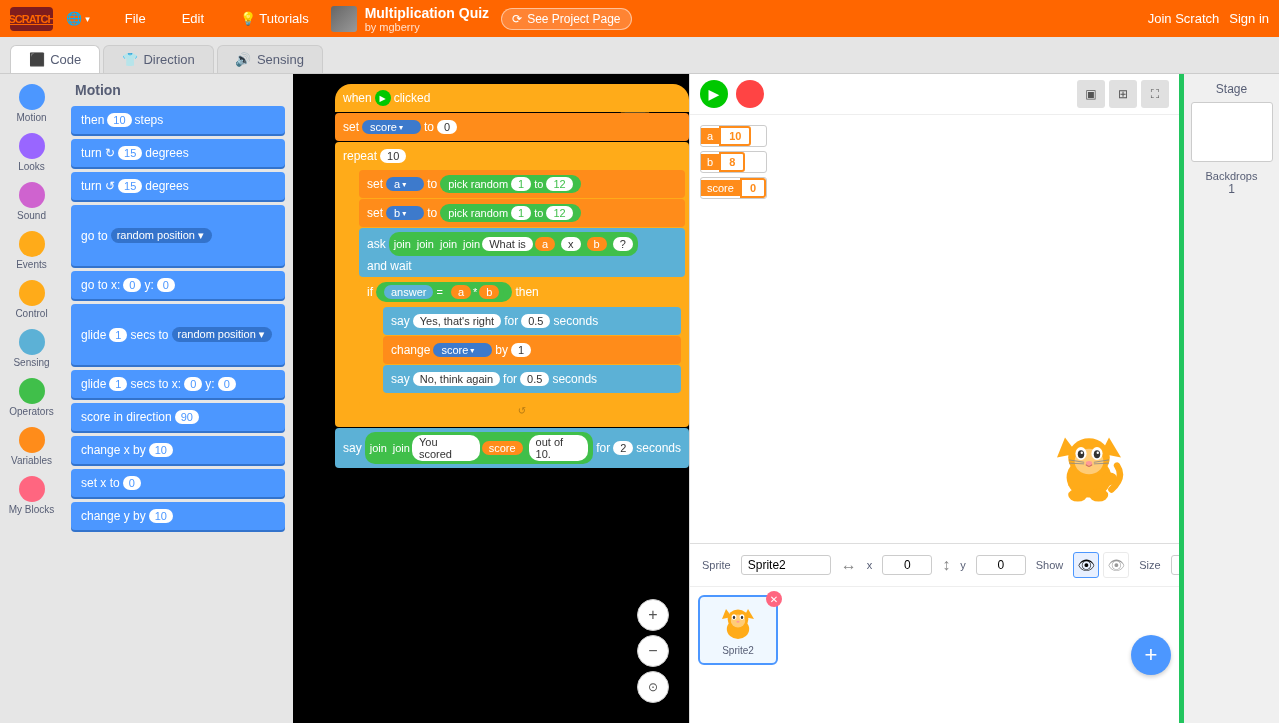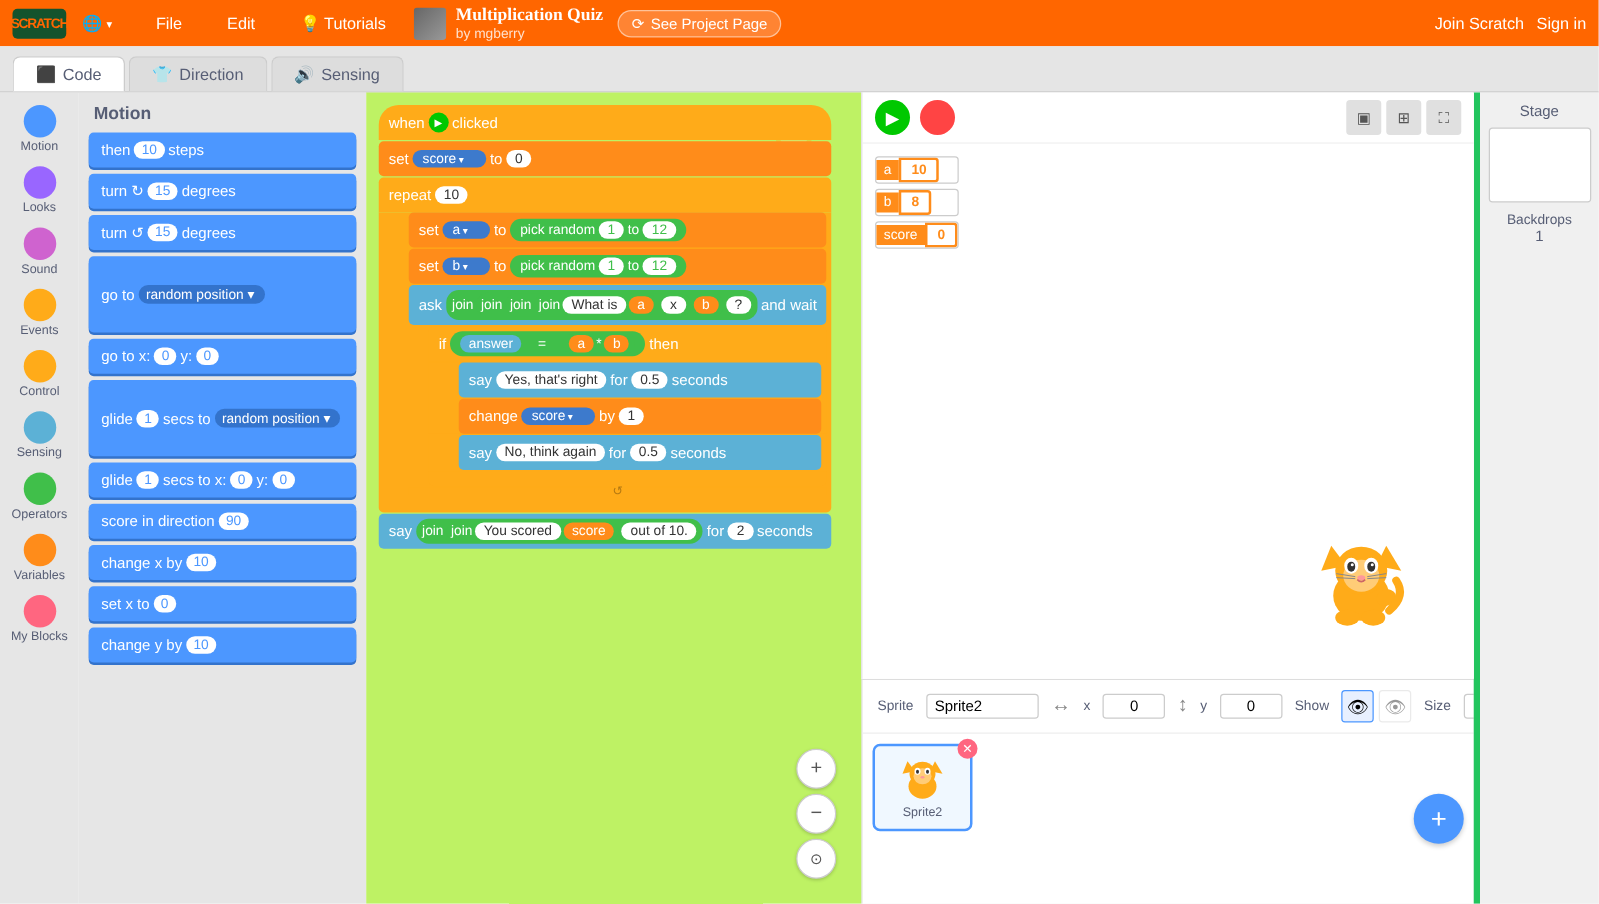--- a/index.html
+++ b/index.html
@@ -9,24 +9,24 @@
     #topnav {
       height: 37px;
       background: #ff6600;
       display: flex;
       align-items: center;
       padding: 0 10px;
       gap: 8px;
     }
     .scratch-logo {
       width: 43px; height: 24px;
-      background: #14532d;
+      background: #7f1d1d;
       border-radius: 4px;
       display: flex; align-items: center; justify-content: center;
-      font-weight: bold; font-size: 13px; color: #ff6600; flex-shrink: 0;
+      font-weight: bold; font-size: 13px; color: #ff6600; flex-shrink: 0; text-decoration: underline;
     }
     .globe-btn {
       display: flex; align-items: center; gap: 3px;
       color: white; font-size: 13px; cursor: pointer; padding: 2px 5px;
       border-radius: 3px;
     }
     .nav-link {
       color: white; font-size: 13px; cursor: pointer; padding: 2px 6px;
       border-radius: 3px; text-decoration: none; margin-left: 16px;
     }
@@ -34,21 +34,21 @@
       display: flex; align-items: center; gap: 8px; margin-left: 8px;
     }
     .project-avatar {
       width: 26px; height: 26px; border-radius: 3px; overflow: hidden;
       background: #888; flex-shrink: 0;
     }
     .project-avatar-img {
       width: 100%; height: 100%;
       background: linear-gradient(135deg, #666, #999);
     }
-    .project-title { color: white; font-size: 14px; font-weight: bold; font-family: Liberation Serif, serif; }
+    .project-title { color: white; font-size: 14px; font-weight: bold; }
     .project-author { color: rgba(255,255,255,0.8); font-size: 11px; }
     .see-project-btn {
       display: flex; align-items: center; gap: 5px;
       background: rgba(255,255,255,0.2);
       border: 1px solid rgba(255,255,255,0.5);
       border-radius: 12px;
       color: white; font-size: 12px; cursor: pointer;
       padding: 3px 10px; margin-left: 4px;
     }
     .nav-right { margin-left: auto; display: flex; gap: 10px; }
@@ -140,23 +140,24 @@
     }
     .block-dropdown {
       background: #3373cc; color: white;
       border-radius: 10px; padding: 1px 8px 1px 6px;
       font-size: 11px; margin: 18px 3px;
     }
 
     
     #script-area {
       flex: 1;
-      background: #bef264;
+      background: #000000;
       position: relative;
       overflow: hidden;
+      padding-left: 32px;
     }
     #script-canvas {
       width: 100%; height: 100%;
       position: relative;
       padding: 15px;
       overflow: auto;
     }
 
     
     .zoom-controls {
@@ -637,24 +638,24 @@
                     </span>
                     <span class="bv">x</span>
                   </span>
                   <span class="bv-o">b</span>
                 </span>
                 <span class="bv">?</span>
               </span>
               <span>and wait</span>
             </div>
 
-            <div style="margin-bottom:1px;margin-left:16px;">
+            <div style="margin-bottom:1px;">
               <div class="block-row br-yellow" style="border-radius:4px 4px 0 0; margin-bottom:0;">
                 <span>if</span>
-                <span style="display:inline-flex;align-items:center;gap:13px;background:#40bf4a;border-radius:10px;padding:2px 8px;font-size:11px;">
+                <span style="display:inline-flex;align-items:center;gap:3px;background:#40bf4a;border-radius:10px;padding:2px 8px;font-size:11px;">
                   <span class="bv-t">answer</span>
                   <span>=</span>
                   <span style="display:inline-flex;align-items:center;gap:2px;background:#40bf4a;border-radius:10px;padding:1px 5px;font-size:11px;">
                     <span class="bv-o">a</span>
                     <span>*</span>
                     <span class="bv-o">b</span>
                   </span>
                 </span>
                 <span>then</span>
               </div>

